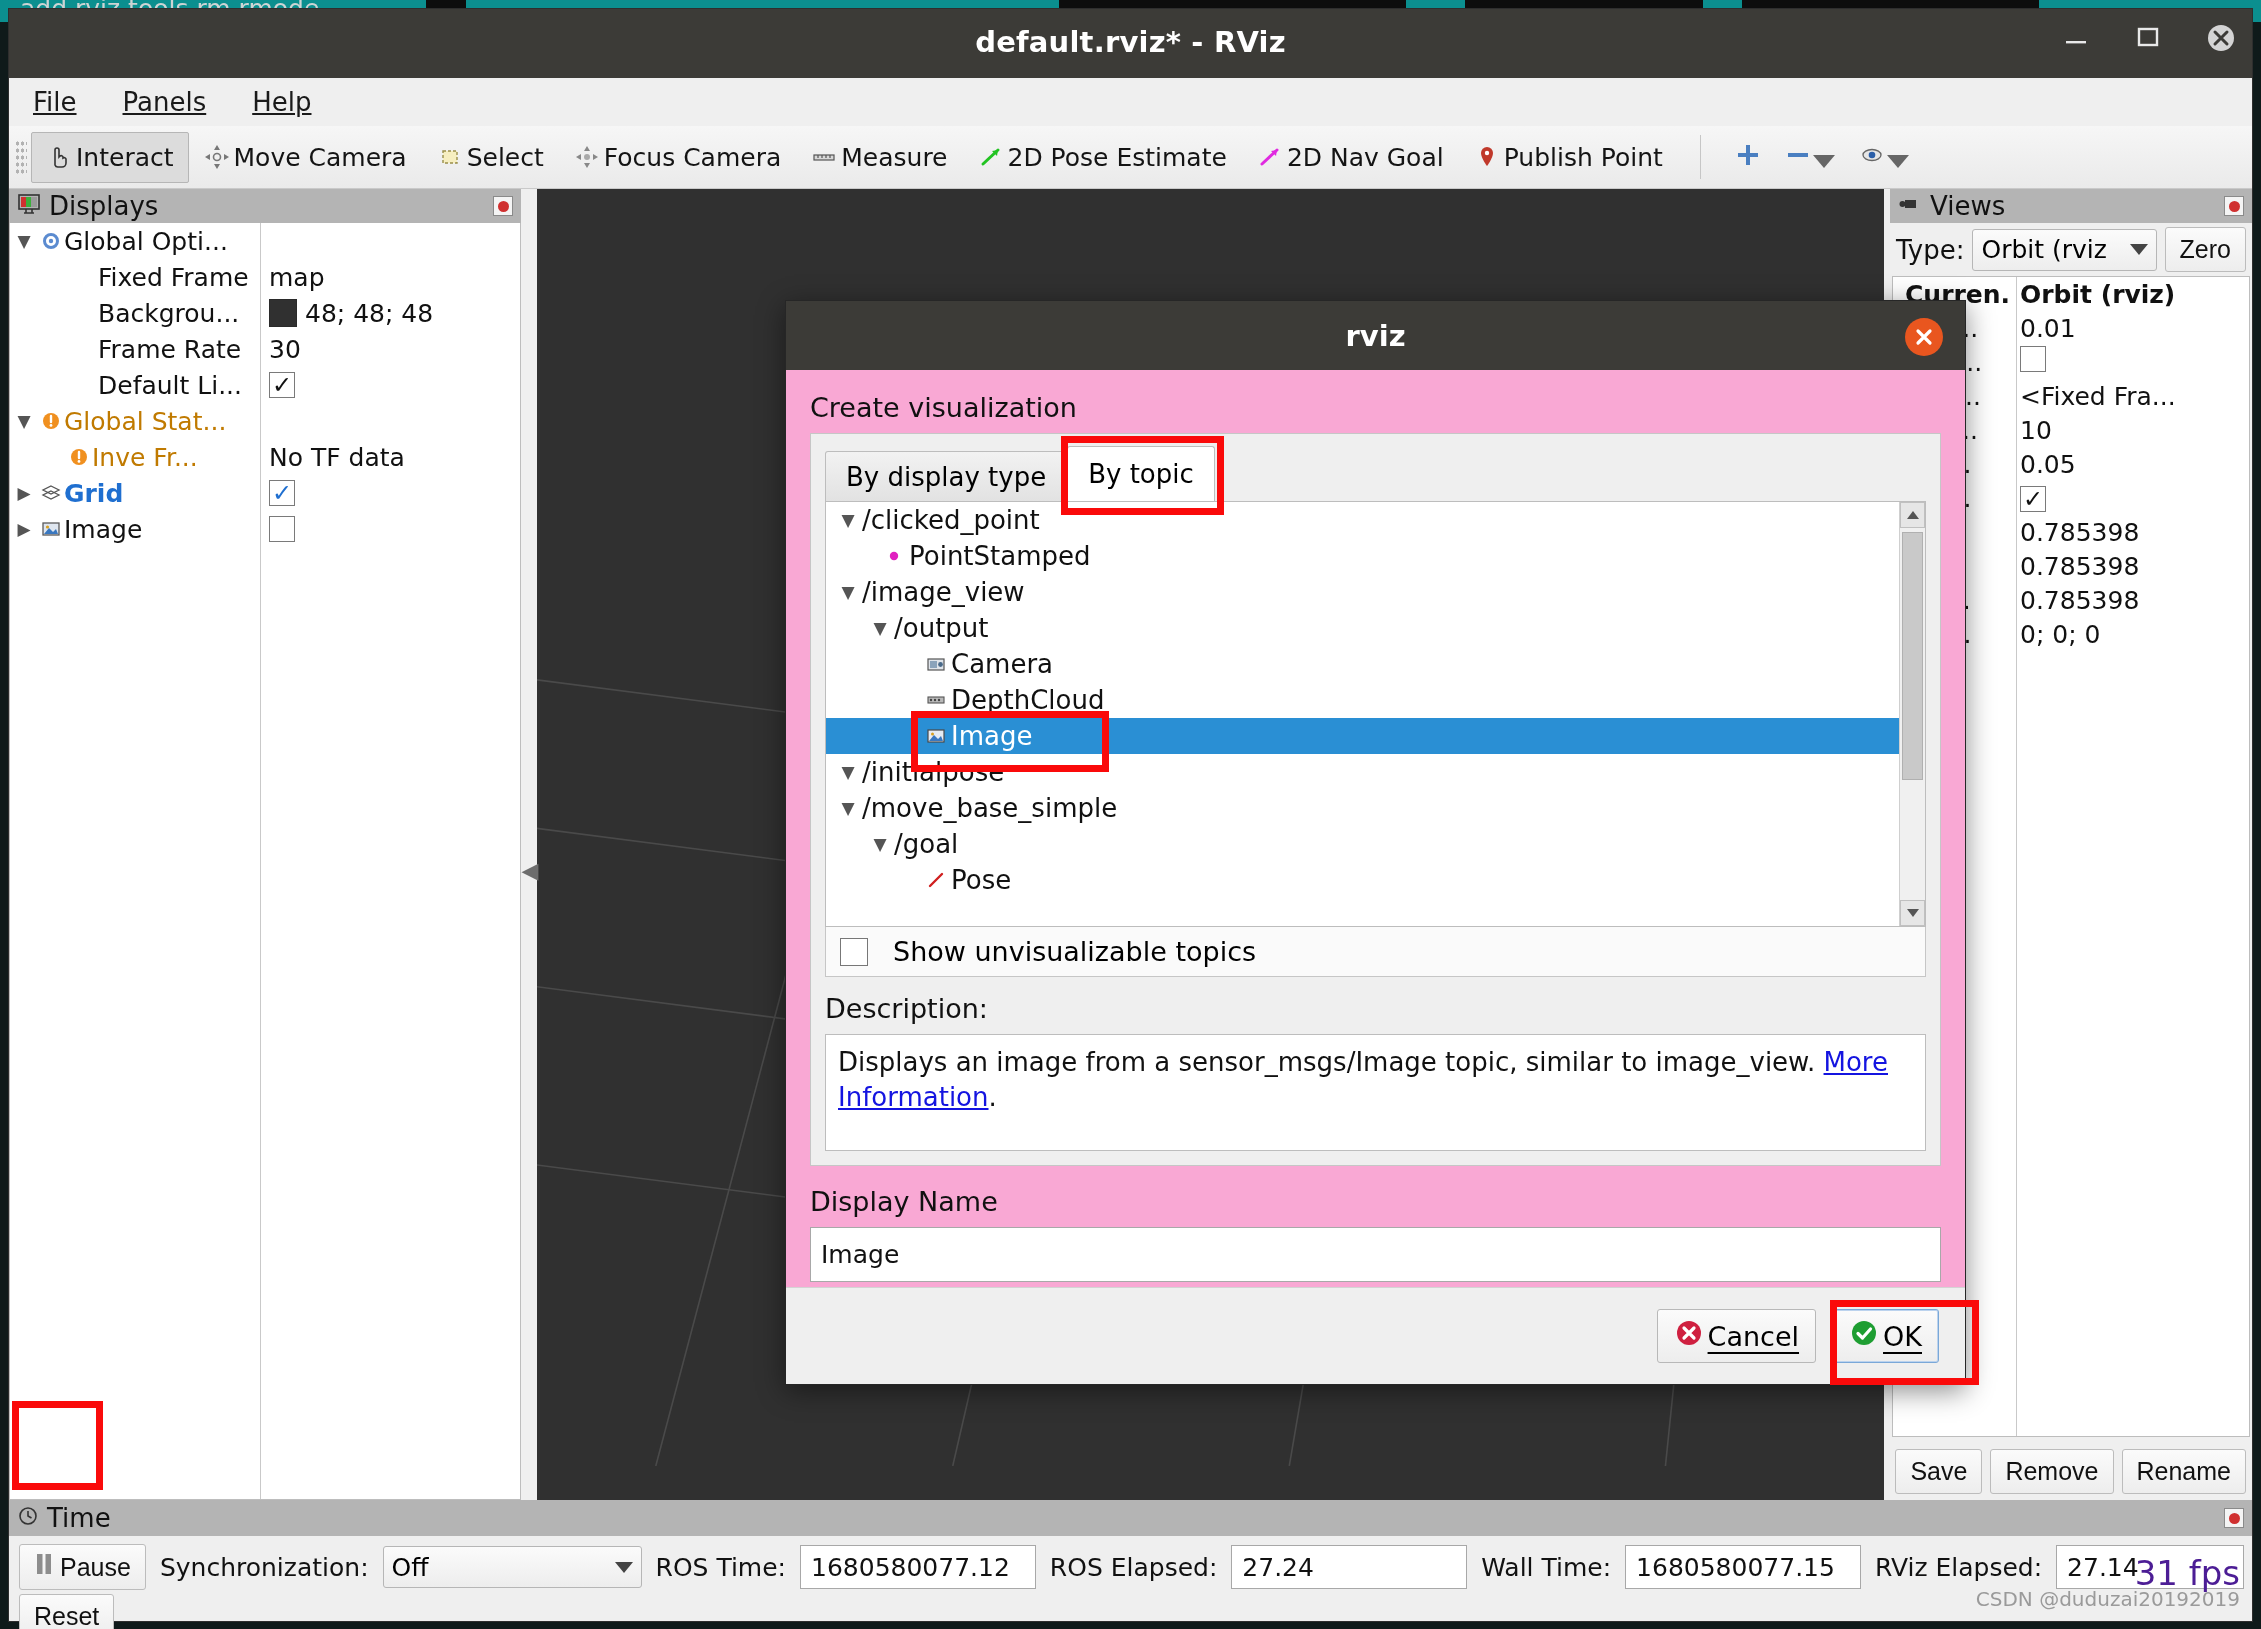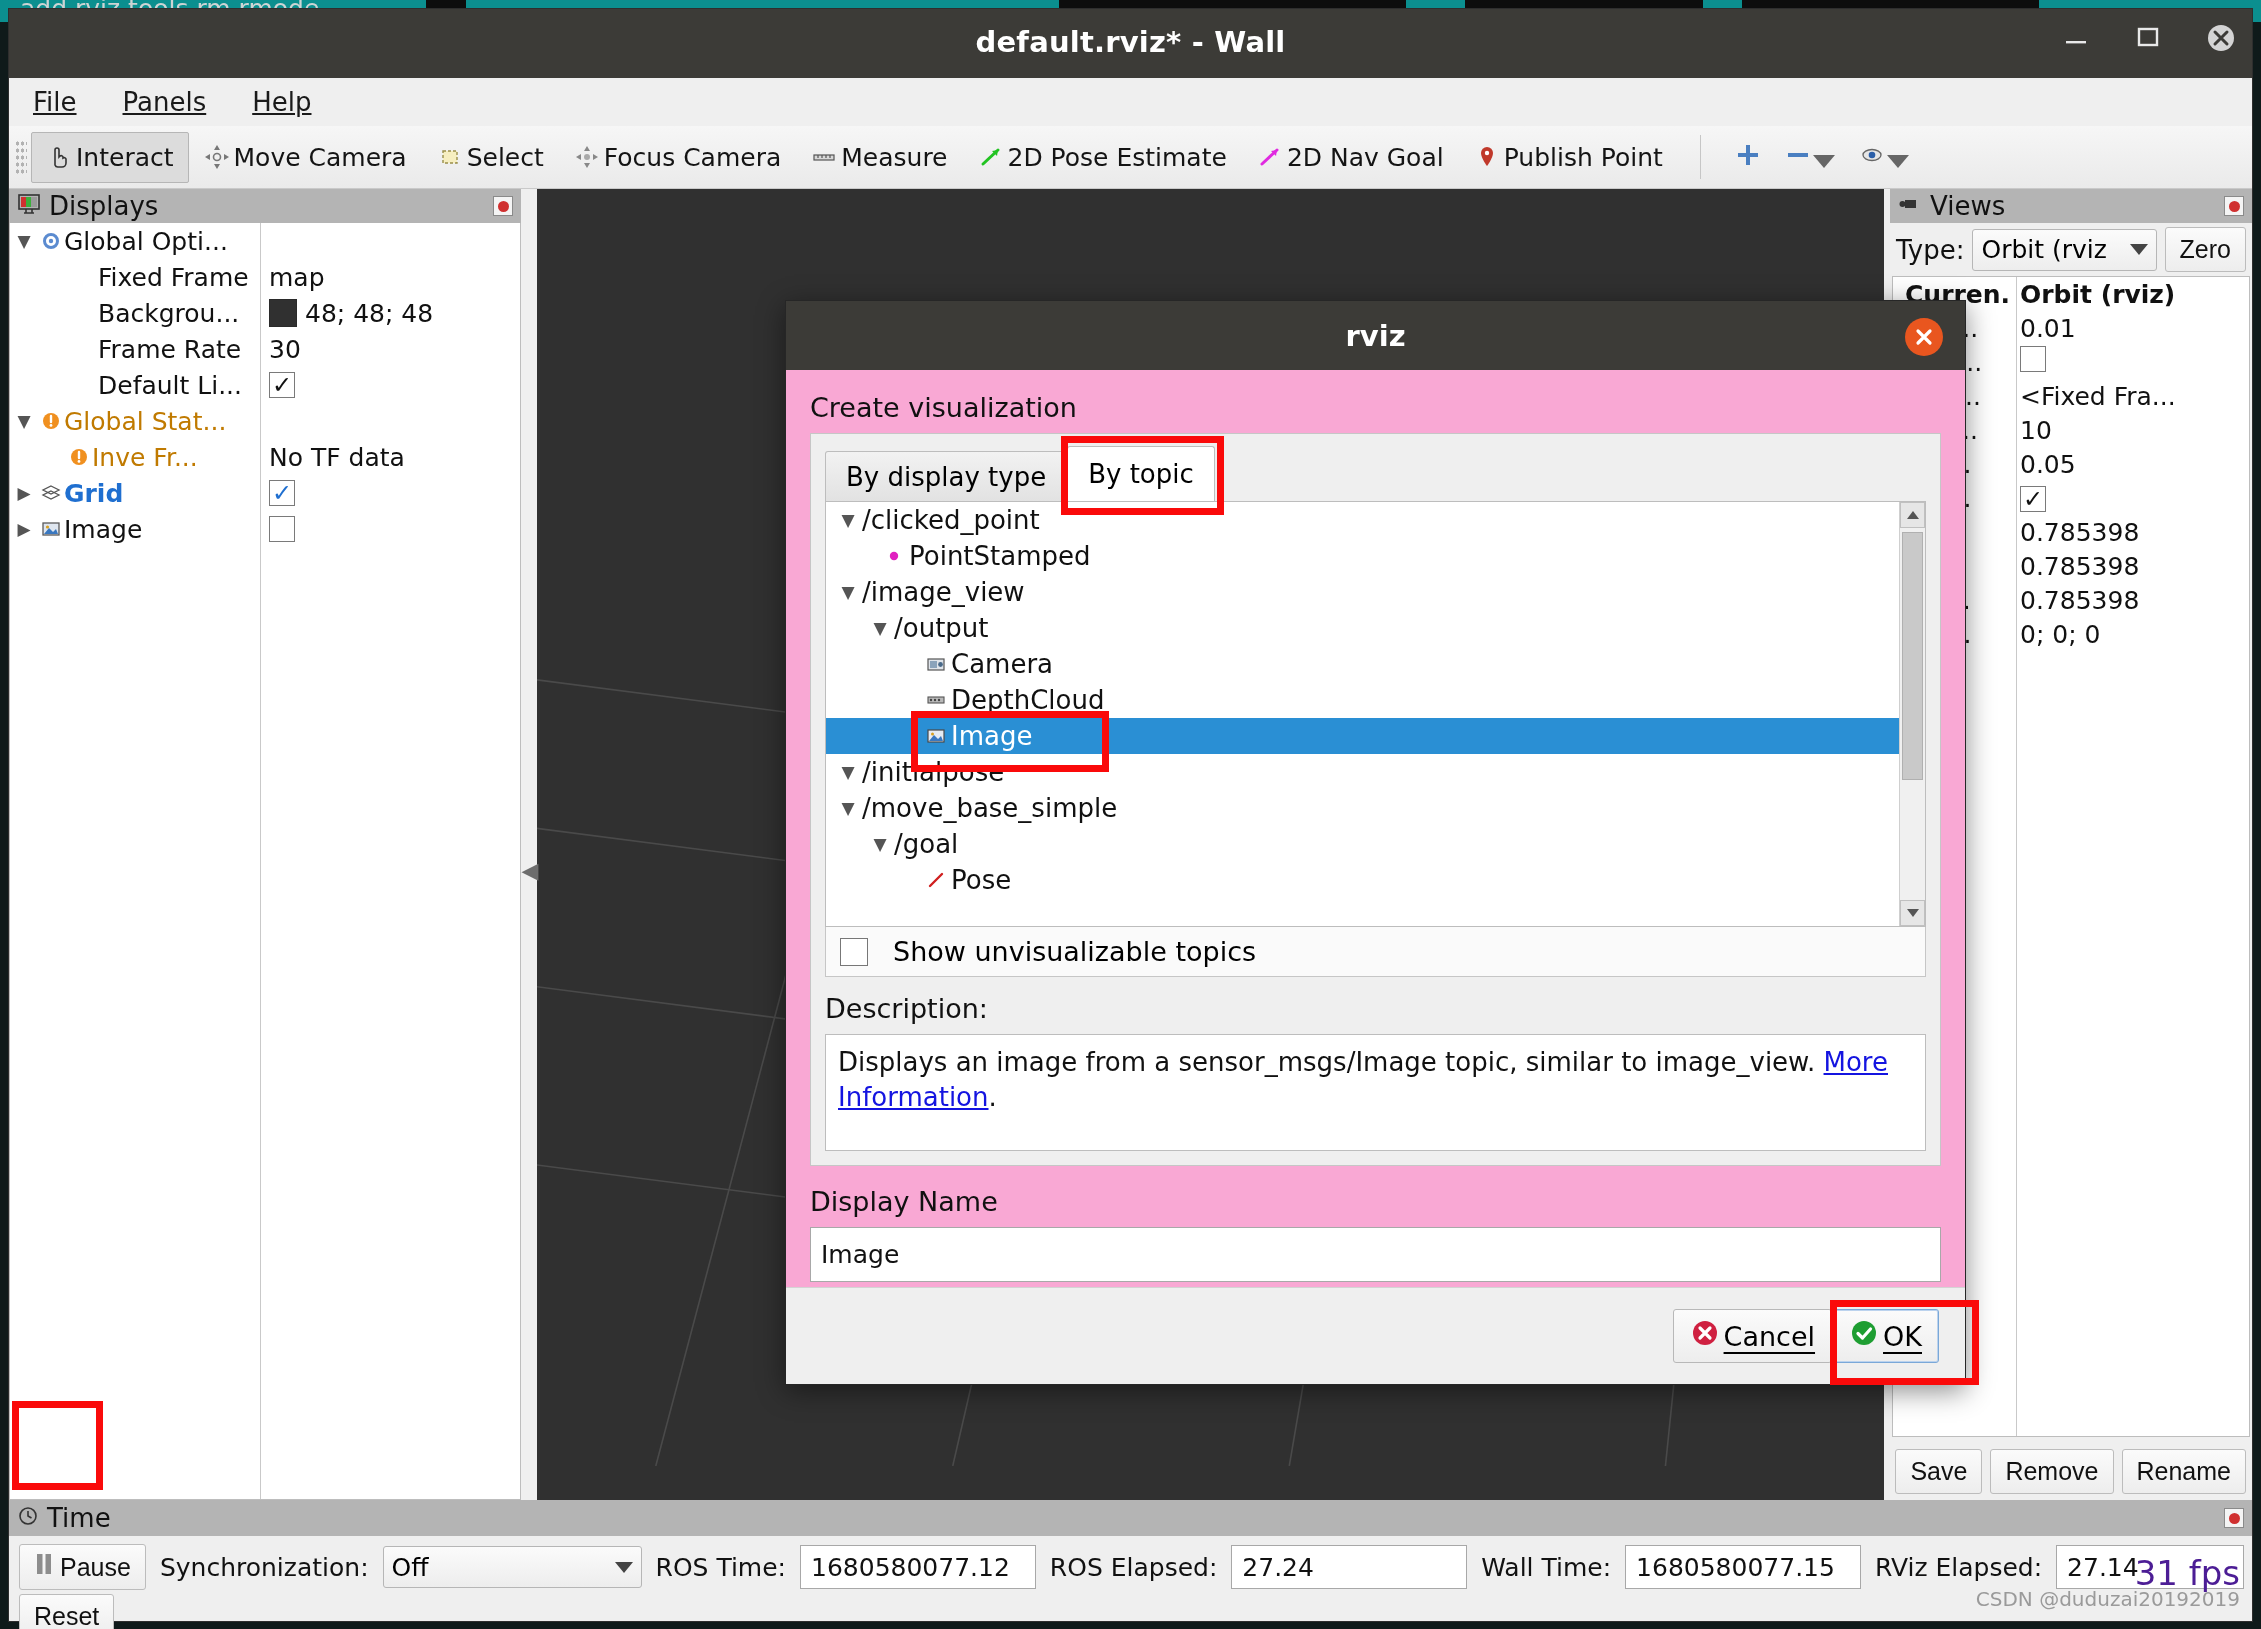--- a/index.html
+++ b/index.html
@@ -160,21 +160,21 @@
   .unvis-row { display:flex; align-items:center; gap:25px; height:50px; border:1px solid #c6c6c6;
                border-top:none; background:#fafafa; padding-left:14px; font-size:27px;}
   .ckbox { width:28px; height:28px; border:1px solid #777; background:#fff; flex:none; cursor:pointer;}
 
   .desc-box { background:#fff; border:1px solid #bdbdbd; min-height:117px; padding:10px 12px;
               font-size:26px; line-height:1.35; color:#111; }
   .desc-box a { color:#1414e0; }
 
   .dlg-footer { position:absolute; left:0; right:0; bottom:0; height:97px; background:#efefef;
                 border-top:1px solid #d4d4d4; display:flex; align-items:center; justify-content:flex-end;
-                padding-right:26px; }
+                padding-right:26px; gap:16px; }
   .dbtn { display:flex; align-items:center; gap:4px; background:linear-gradient(#fbfbfb,#ededed);
           border:1px solid #b8b8b8; border-radius:3px; padding:8px 16px; font-size:27px; cursor:pointer; }
   .dbtn.focus { border-color:#7aa8d8; box-shadow:0 0 0 1px #bcd3ee inset; }
 
   
   .annot { position:absolute; border:7px solid #fa0a0a; pointer-events:none; }
 </style>
 </head>
 <body>
 
@@ -184,21 +184,21 @@
     <div class="blk" style="left:426px; width:40px;"></div>
     <div class="blk" style="left:1059px; width:347px;"></div>
     <div class="blk" style="left:1465px; width:238px;"></div>
     <div class="blk" style="left:1742px; width:297px;"></div>
     <div class="txt">add   rviz  tools   rm  rmode</div>
   </div>
 
   <div class="window">
 
     <div class="titlebar">
-      <div class="title">default.rviz* - Wall</div>
+      <div class="title">default.rviz* - RViz</div>
       <div class="winbtns">
         <div class="winbtn">
           <svg width="28" height="28" viewBox="0 0 28 28">
               <rect x="4" y="18" width="20" height="2.4" fill="#e9e9e9"></rect>
             </svg>
         </div>
         <div class="winbtn">
           <svg width="28" height="28" viewBox="0 0 28 28">
               <rect x="5" y="6" width="18" height="16" fill="none" stroke="#e9e9e9" stroke-width="2.4"></rect>
             </svg>

